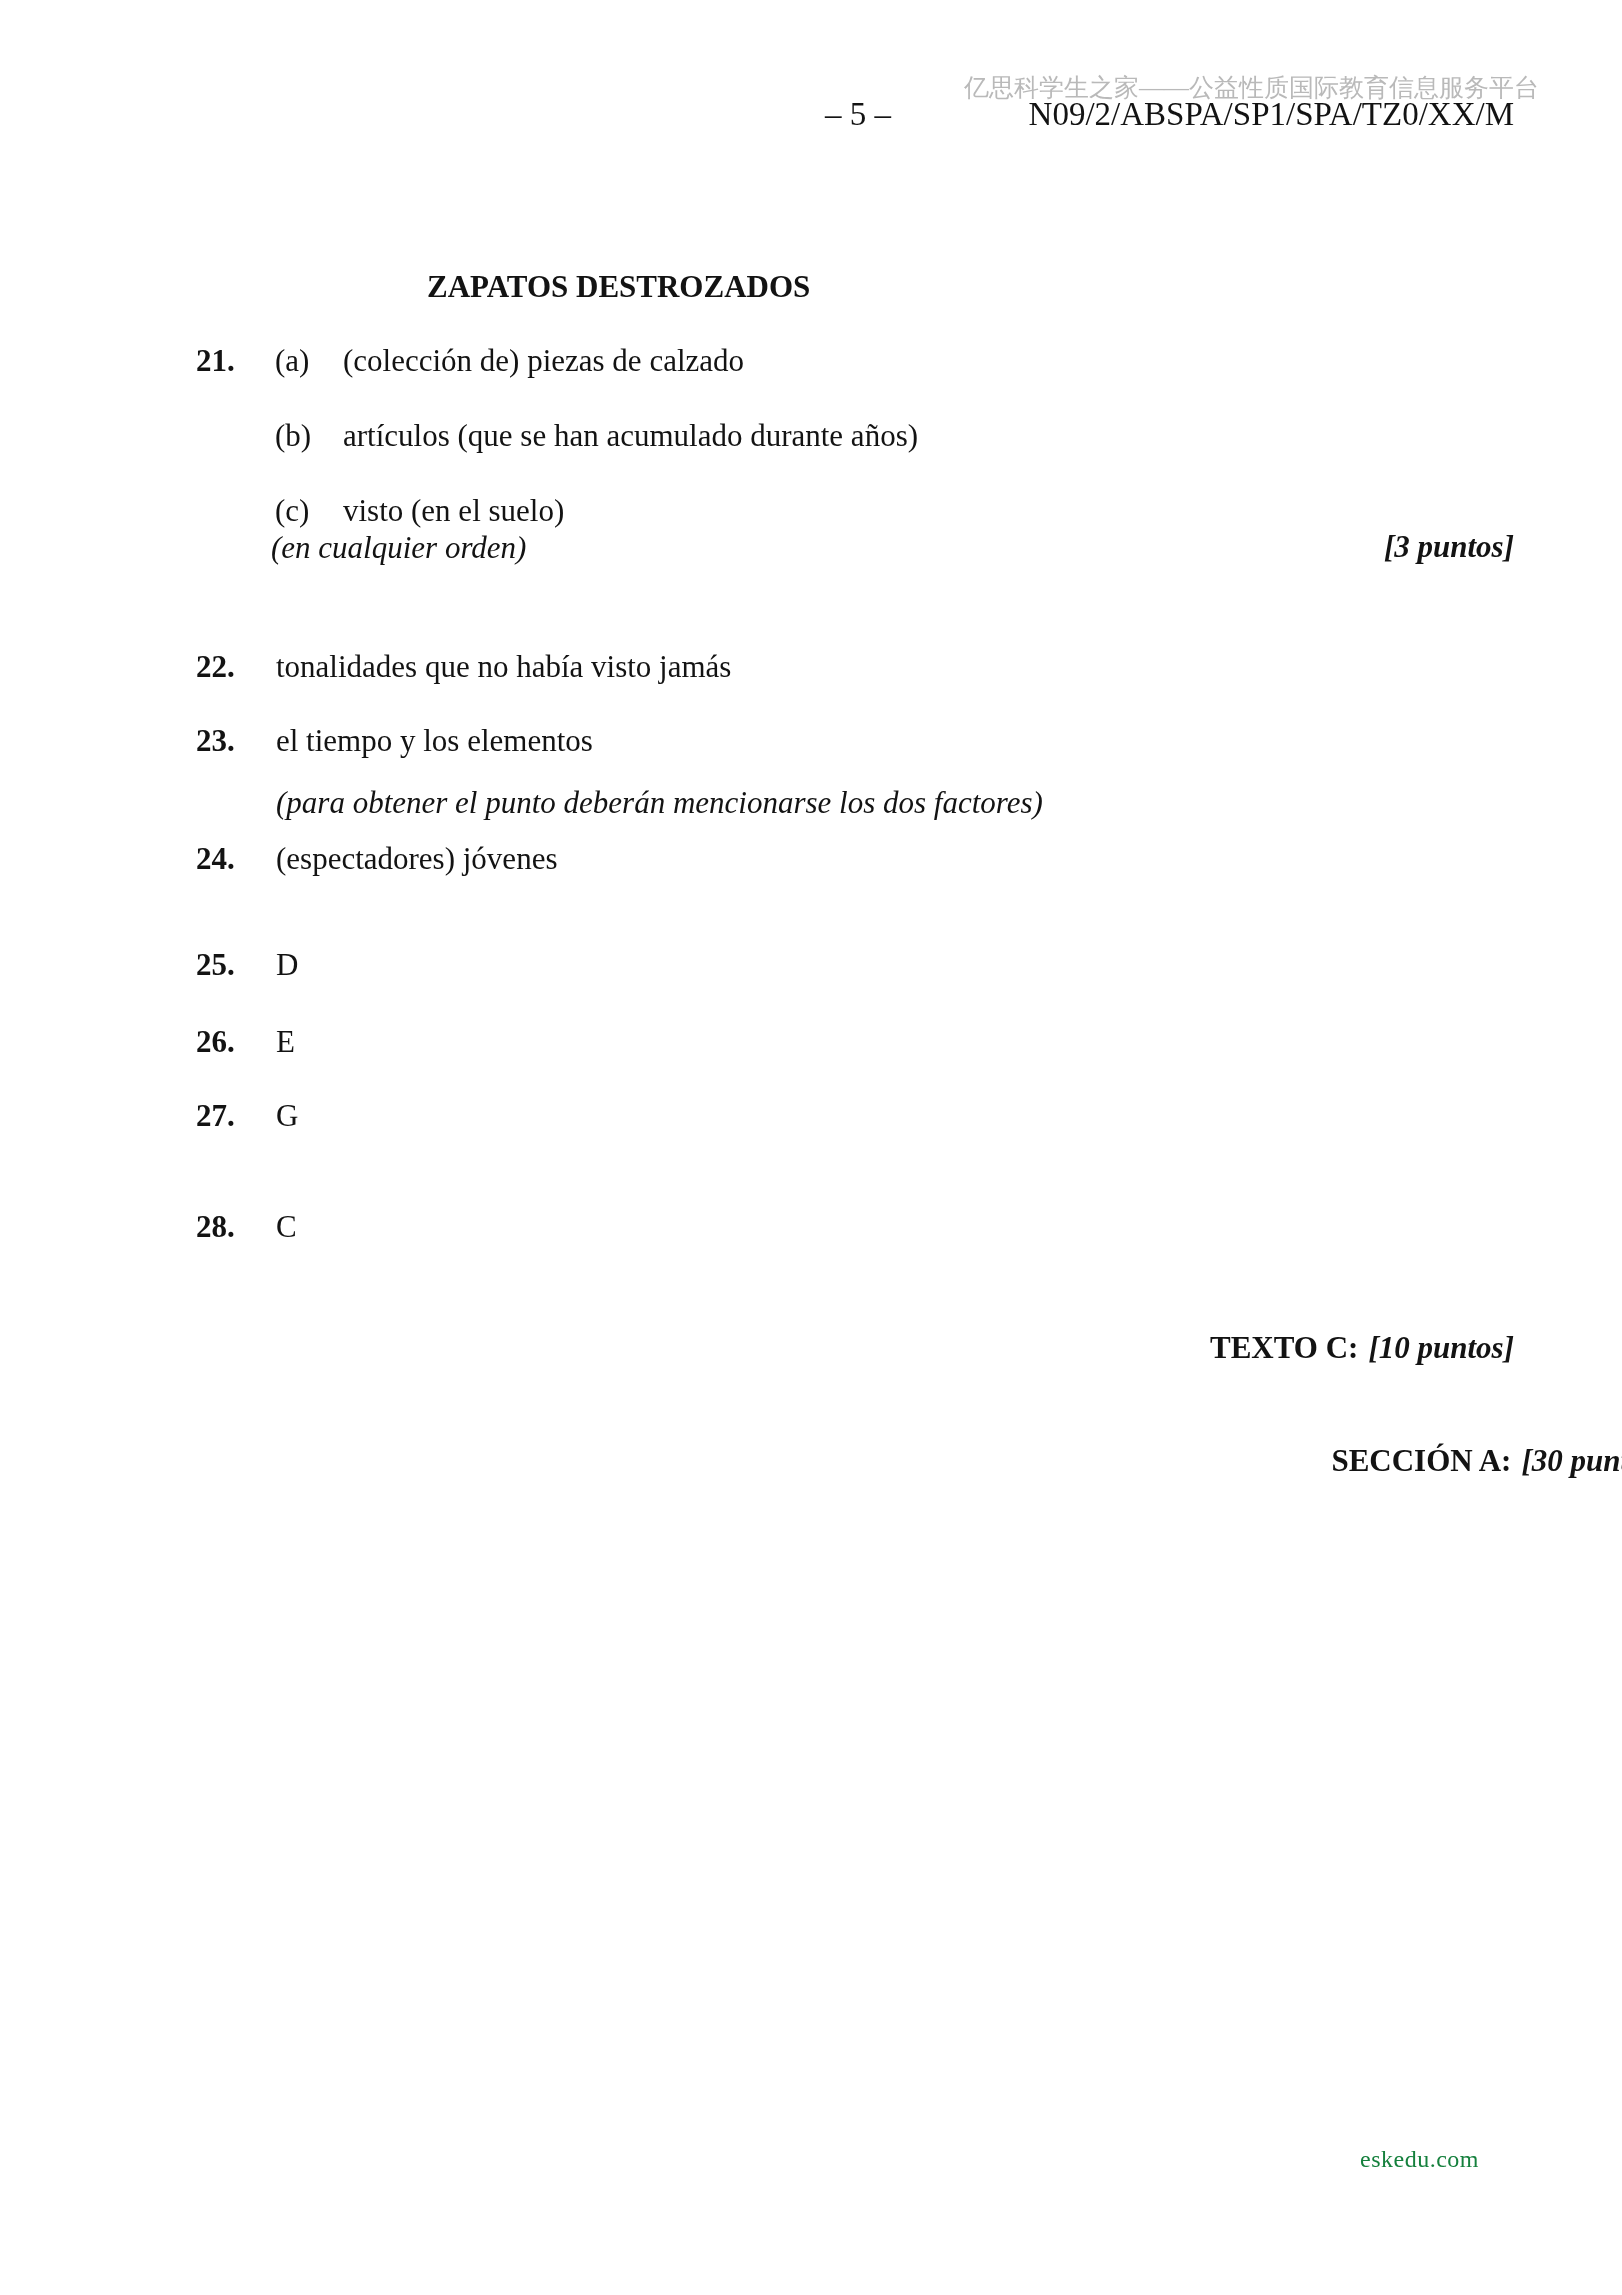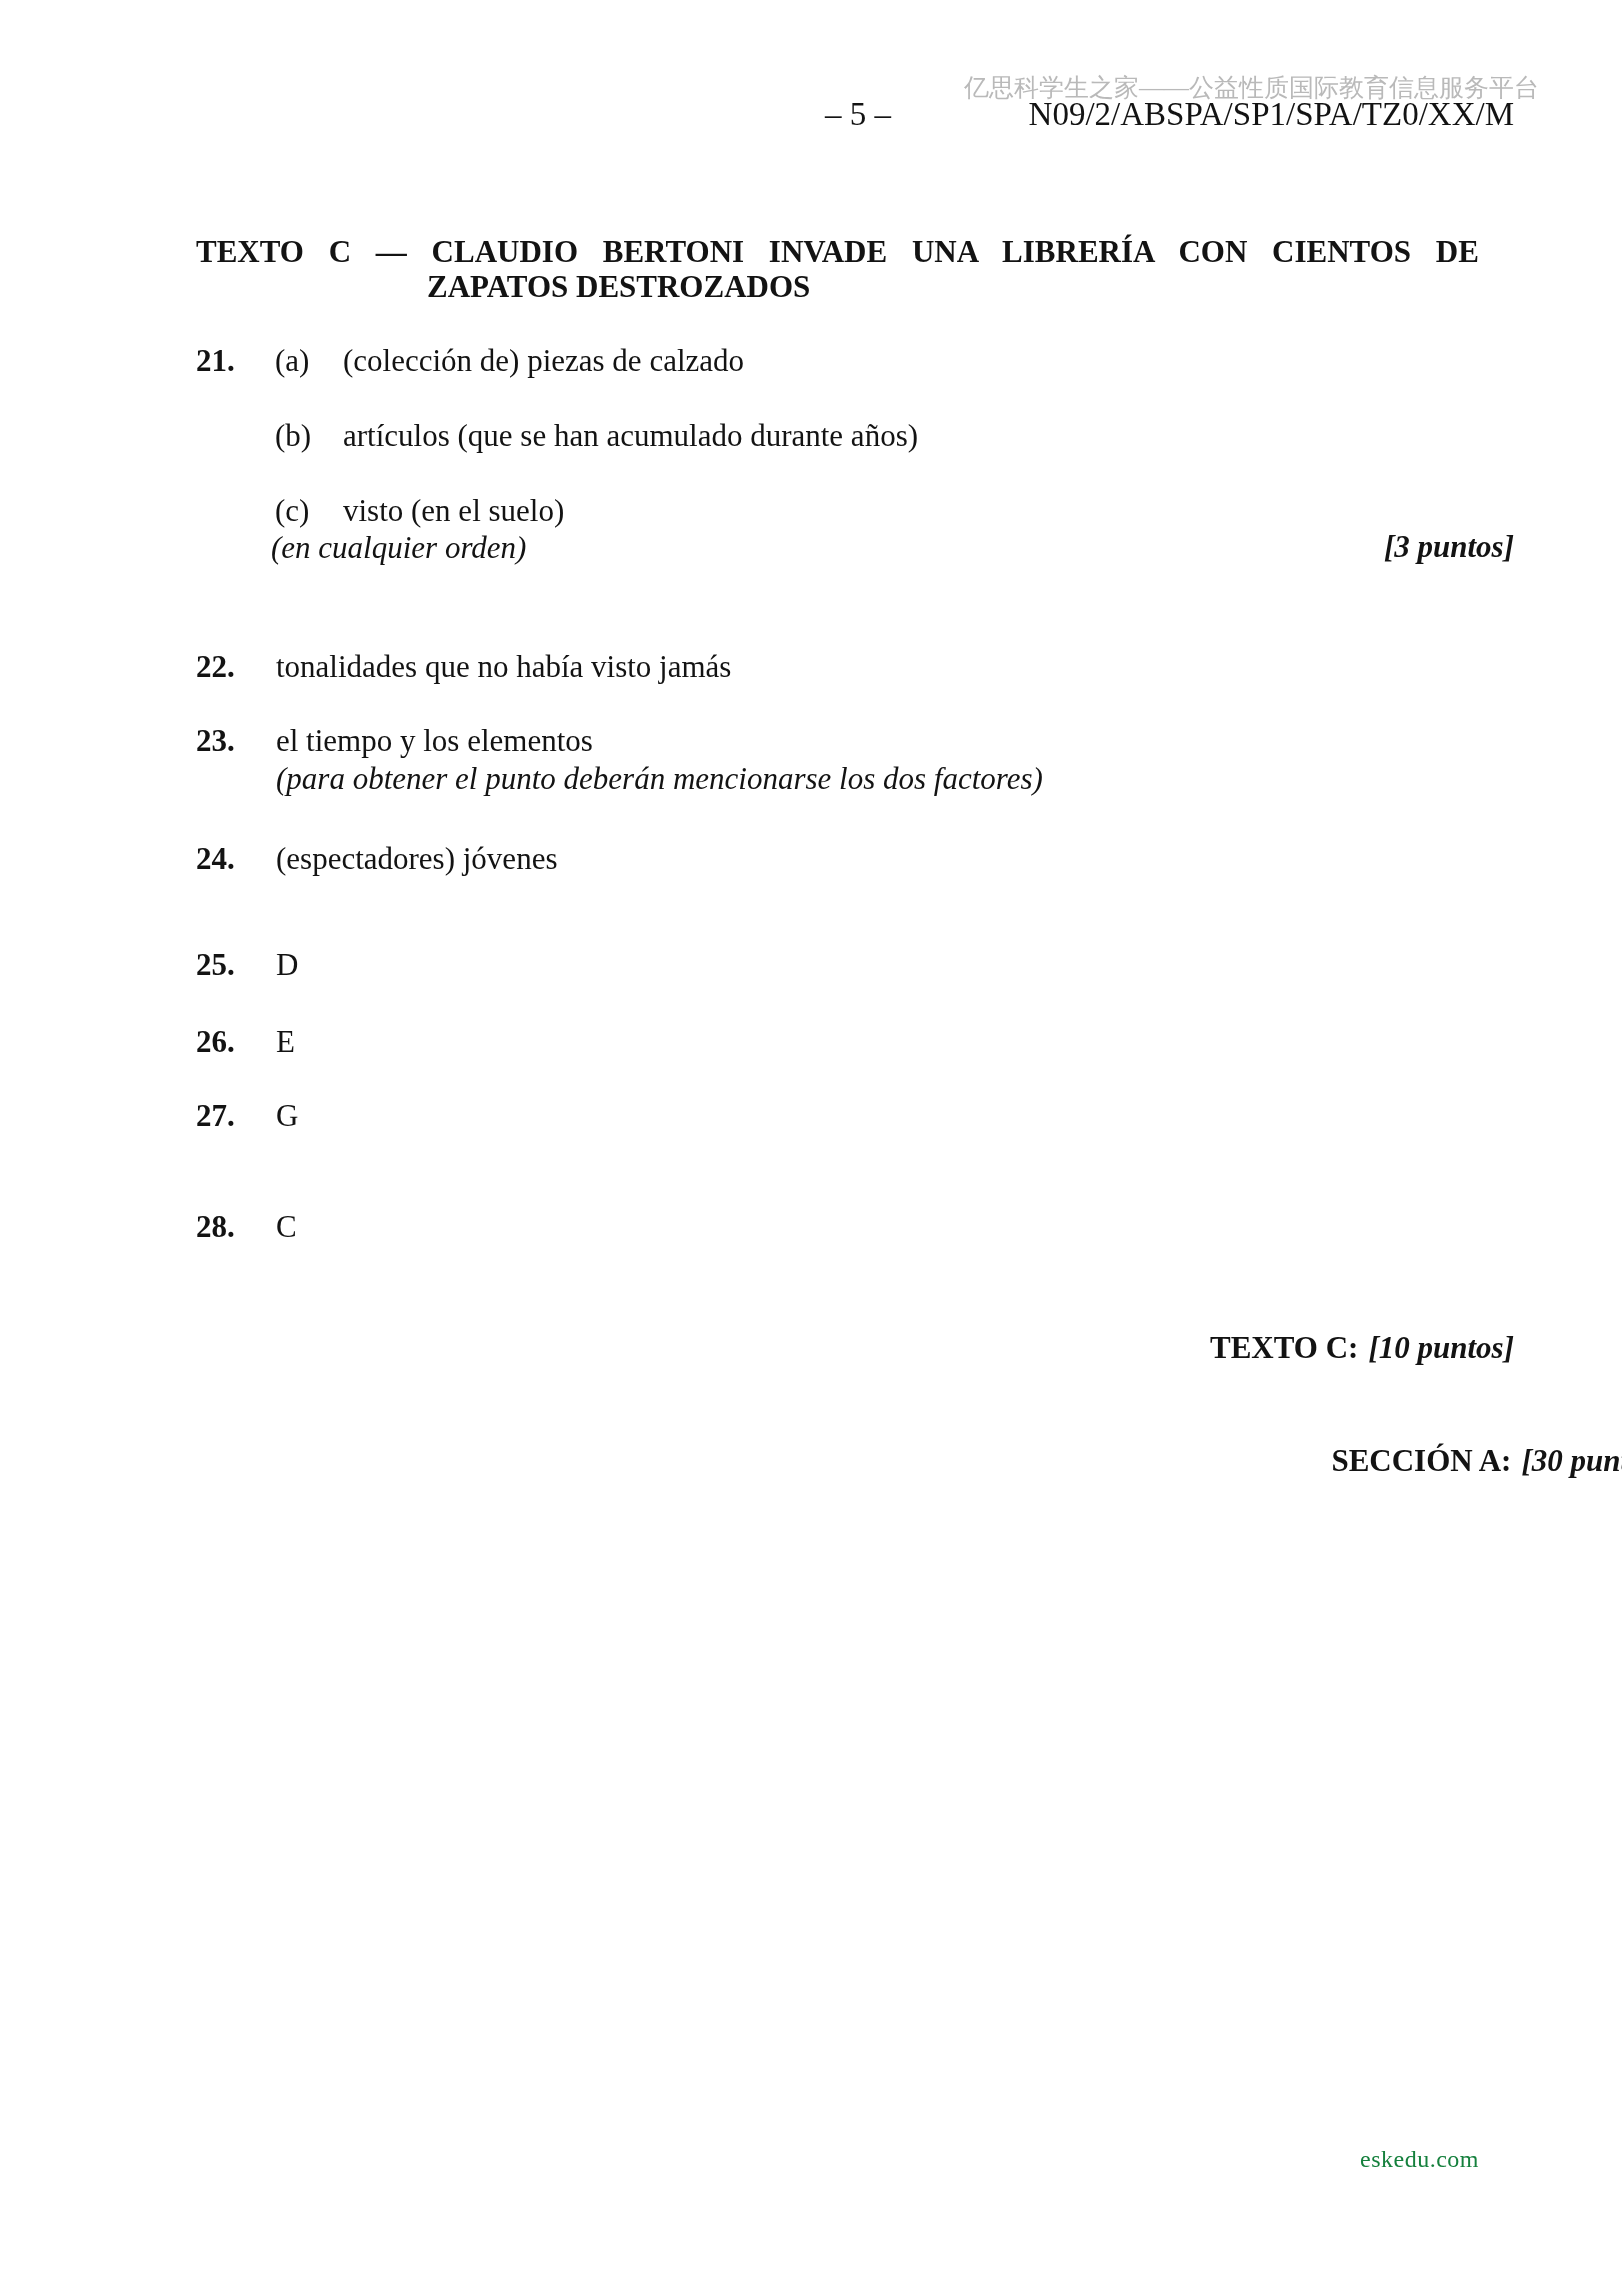--- a/index.html
+++ b/index.html
@@ -90,39 +90,38 @@
     letter-spacing: 0.5px;
   }
   
   .y-21a  { top: 343px; }
   .y-21b  { top: 418px; }
   .y-21c  { top: 493px; }
   .y-21n  { top: 530px; }
   .y-21p  { top: 529px; }
   .y-22   { top: 649px; }
   .y-23   { top: 723px; }
-  .y-23n  { top: 761px; }
+  .y-23n  { top: 785px; }
   .y-24   { top: 841px; }
   .y-25   { top: 947px; }
   .y-26   { top: 1024px; }
   .y-27   { top: 1098px; }
   .y-28   { top: 1209px; }
   .y-tc   { top: 1330px; }
   .y-sec  { top: 1443px; }
 </style>
 </head>
 <body>
 
 <div class="page">
 
   <div class="abs watermark">亿思科学生之家——公益性质国际教育信息服务平台</div>
   <div class="abs page-number">– 5 –</div>
   <div class="abs paper-code">N09/2/ABSPA/SP1/SPA/TZ0/XX/M</div>
 
-  <div class="abs title-line1">TEXTO C — CLAUDIO BERTONI INVADE UNA LIBRERÍA CON CIENTOS DE</div>
   <div class="abs title-line2">ZAPATOS DESTROZADOS</div>
 
   <div class="abs qnum y-21a">21.</div>
   <div class="abs part-label y-21a">(a)</div>
   <div class="abs part-text y-21a">(colección de) piezas de calzado</div>
 
   <div class="abs part-label y-21b">(b)</div>
   <div class="abs part-text y-21b">artículos (que se han acumulado durante años)</div>
 
   <div class="abs part-label y-21c">(c)</div>

